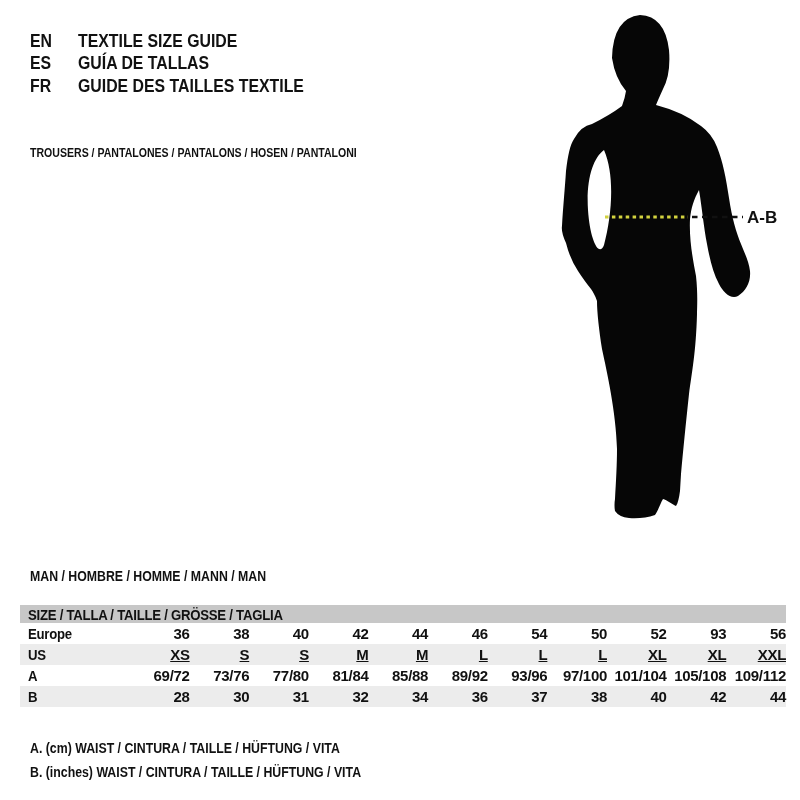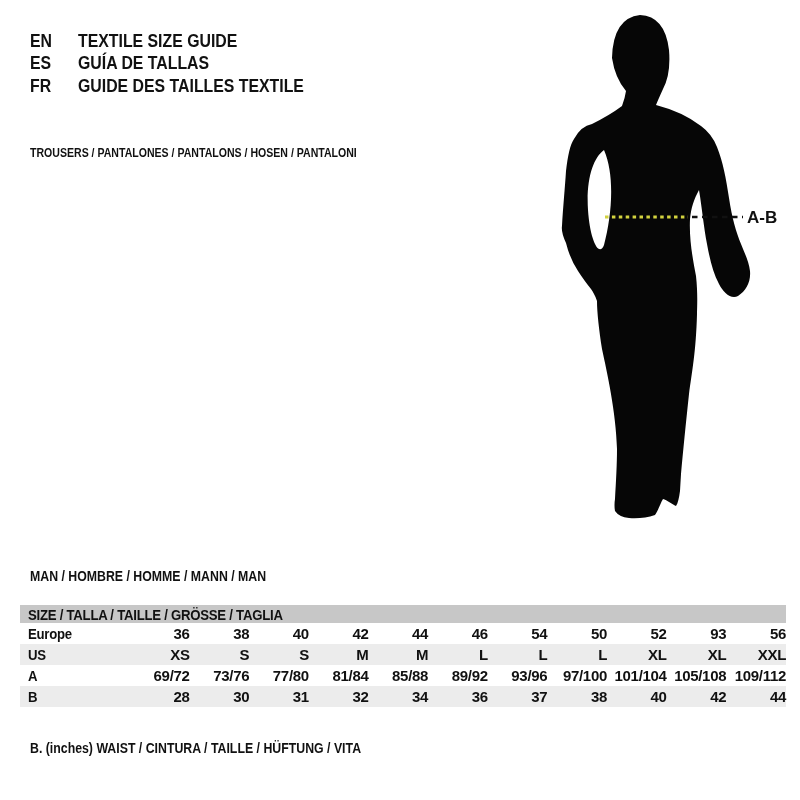--- a/index.html
+++ b/index.html
@@ -133,21 +133,21 @@
         <td>40</td>
         <td>42</td>
         <td>44</td>
         <td>46</td>
         <td>54</td>
         <td>50</td>
         <td>52</td>
         <td>93</td>
         <td>56</td>
       </tr>
-      <tr style="background: rgb(236, 236, 236);">
+      <tr style="background: rgb(236, 236, 236); text-decoration: underline;">
         <td class="row-label"><span class="cond">US</span></td>
         <td>XS</td>
         <td>S</td>
         <td>S</td>
         <td>M</td>
         <td>M</td>
         <td>L</td>
         <td>L</td>
         <td>L</td>
         <td>XL</td>
@@ -180,15 +180,18 @@
         <td>38</td>
         <td>40</td>
         <td>42</td>
         <td>44</td>
       </tr>
     </tbody>
 </table>
 
 <div class="footnotes">
     <div class="footnote-line">
+      <span class="cond">A. (cm) WAIST / CINTURA / TAILLE / HÜFTUNG / VITA</span>
+    </div>
+    <div class="footnote-line">
       <span class="cond">B. (inches) WAIST / CINTURA / TAILLE / HÜFTUNG / VITA</span>
     </div>
   </div>
 
 </body></html>

